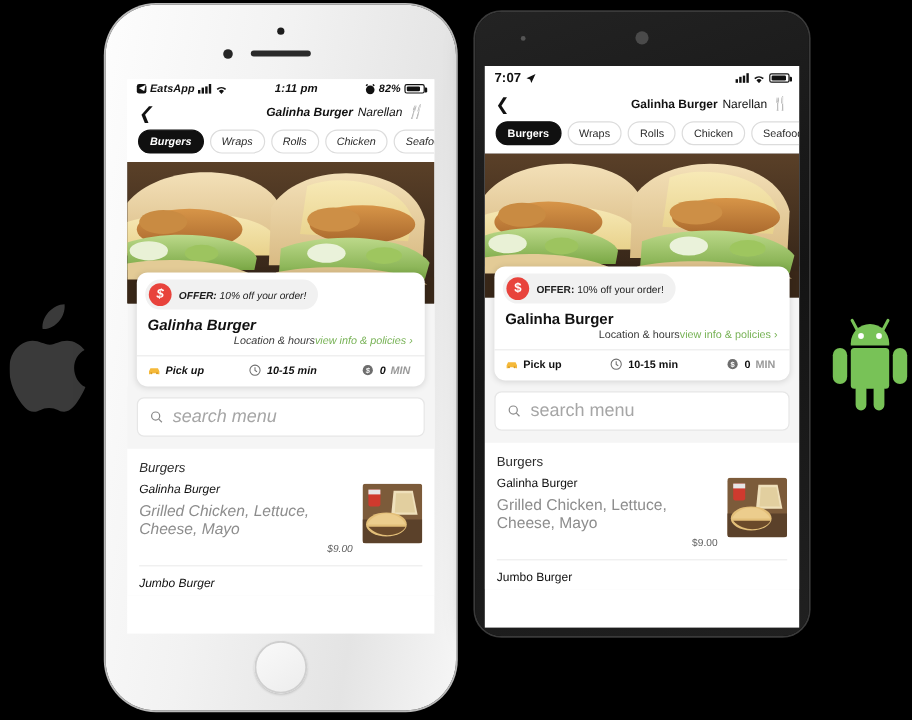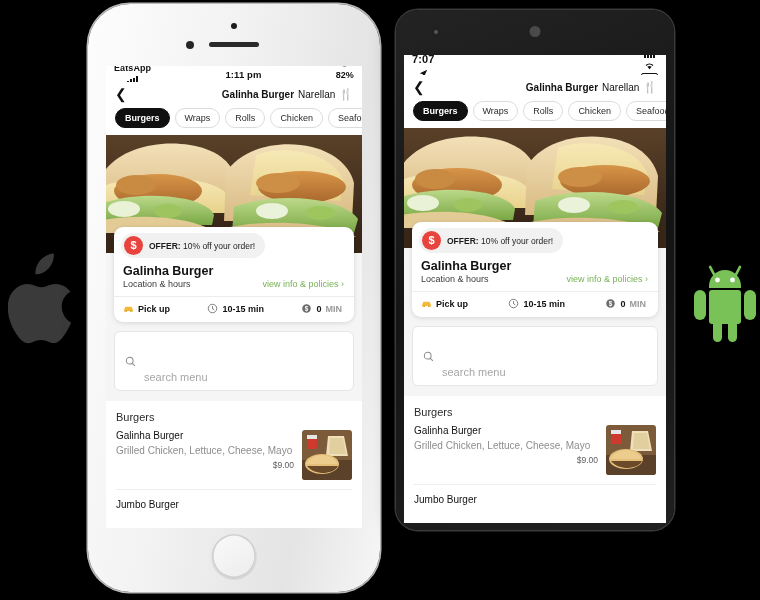--- a/index.html
+++ b/index.html
@@ -37,21 +37,21 @@
   }
   .iphone .home {
     position: absolute; left: 50%; bottom: 14px; transform: translateX(-50%);
     width: 44px; height: 44px; border-radius: 50%;
     background: linear-gradient(145deg,#fafafa,#ececec);
     box-shadow: inset 0 0 0 1.6px #cfcfcf, 0 1px 2px rgba(0,0,0,.18);
   }
   .iphone-screen {
     position: absolute; left: 18px; top: 62px;
     width: 256px; height: 462px;
-    background: #fff; overflow: hidden;
+    background: #fff; overflow: hidden; font-style: italic;
   }
 
   
   .android {
     position: absolute; left: 396px; top: 10px;
     width: 278px; height: 520px;
     border-radius: 22px;
     background: linear-gradient(160deg,#232323 0%,#141414 50%,#202020 100%);
     box-shadow: 0 0 0 1.5px #3a3a3a, 0 6px 22px rgba(0,0,0,.6);
   }
@@ -68,21 +68,21 @@
     width: 262px; height: 468px;
     background: #fff; overflow: hidden;
   }
 
   
   .statusbar {
     display: flex; align-items: center; justify-content: space-between;
     padding: 0 8px; background: #fff; color: #111;
     font-size: 9px; font-weight: bold; letter-spacing: .1px;
   }
-  .sb-left, .sb-right { display: flex; align-items: center; gap: 3px; flex-direction: column; }
+  .sb-left, .sb-right { display: flex; align-items: center; gap: 3px; }
   .sb-carrier-badge {
     display: inline-block; width: 8px; height: 8px; border-radius: 2px;
     background: #111; color: #fff; font-size: 6px; line-height: 8px; text-align: center;
   }
   .sb-center { font-size: 9.5px; font-weight: bold; }
   .bars { display: inline-flex; align-items: flex-end; gap: 1px; height: 8px; }
   .bars i { display: block; width: 2px; background: #111; }
   .bars i:nth-child(1){height:3px;} .bars i:nth-child(2){height:5px;}
   .bars i:nth-child(3){height:6.5px;} .bars i:nth-child(4){height:8px;}
   .batt {
@@ -134,48 +134,48 @@
   }
   .offer-dot {
     width: 19px; height:19px; border-radius:50%; background:#e8433c;
     color:#fff; font-size: 11px; font-weight:bold; text-align:center; line-height:19px;
   }
   .offer-text { font-size: 8.5px; color:#1c1c1c;text-align:right; }
   .offer-text b { font-weight:bold; }
 
   .card-title { font-size: 12.5px; font-weight:bold; color:#111; margin: 6px 0 0 9px; }
   .card-sub-row {
-    display:flex; align-items:center; justify-content:space-between;
+    display:flex; align-items:center; justify-content:flex-end;
     padding: 1px 10px 7px 9px;
   }
   .card-sub { font-size: 9px; color:#3b3b3b; }
   .card-link { font-size: 9px; color:#77b255; }
 
   .card-meta {
     display:flex; align-items:center; justify-content:space-between;
     border-top:1px solid #ececec; padding: 6px 12px 6px 9px;
   }
   .meta-item { display:flex; align-items:center; gap:4px; font-size:9px; color:#111; font-weight:bold;justify-content:center; }
   .meta-item .grey { color:#9a9a9a; font-weight:bold; }
   .ico { width:11px; height:11px; display:inline-block; }
 
   .searchwrap { padding: 9px 8px 10px; background:#f5f5f5; }
   .search {
     display:flex; align-items:center; gap:8px;
     background:#fff; border:1px solid #e6e6e6; border-radius:6px;
     padding: 7px 10px;
   }
-  .search .ph { font-size: 11px; color:#a6a6a6;margin-top:32px; }
+  .search .ph { font-size: 15px; color:#a6a6a6; }
 
   .menu { background:#fff; padding: 8px 0 0; }
   .menu-h { font-size: 11px; color:#2b2b2b; padding: 2px 10px 7px; }
   .item { display:flex; padding: 0 10px; gap: 8px; }
   .item-main { flex: 1; }
   .item-name { font-size: 10px; color:#111; margin-bottom: 4px; }
-  .item-desc { font-size: 10px; color:#8d8d8d; margin-bottom: 4px; }
+  .item-desc { font-size: 13px; color:#8d8d8d; margin-bottom: 4px; }
   .item-price { font-size: 8.5px; color:#5d5d5d;text-align:right; }
   .thumb { width: 50px; height: 50px; border-radius: 3px; overflow:hidden; flex:0 0 auto; }
   .thumb svg { display:block; width:100%; height:100%; }
   .divider { height:1px; background:#ededed; margin: 9px 10px 9px; }
 </style>
 </head>
 <body>
 
 <div class="stage">
 

